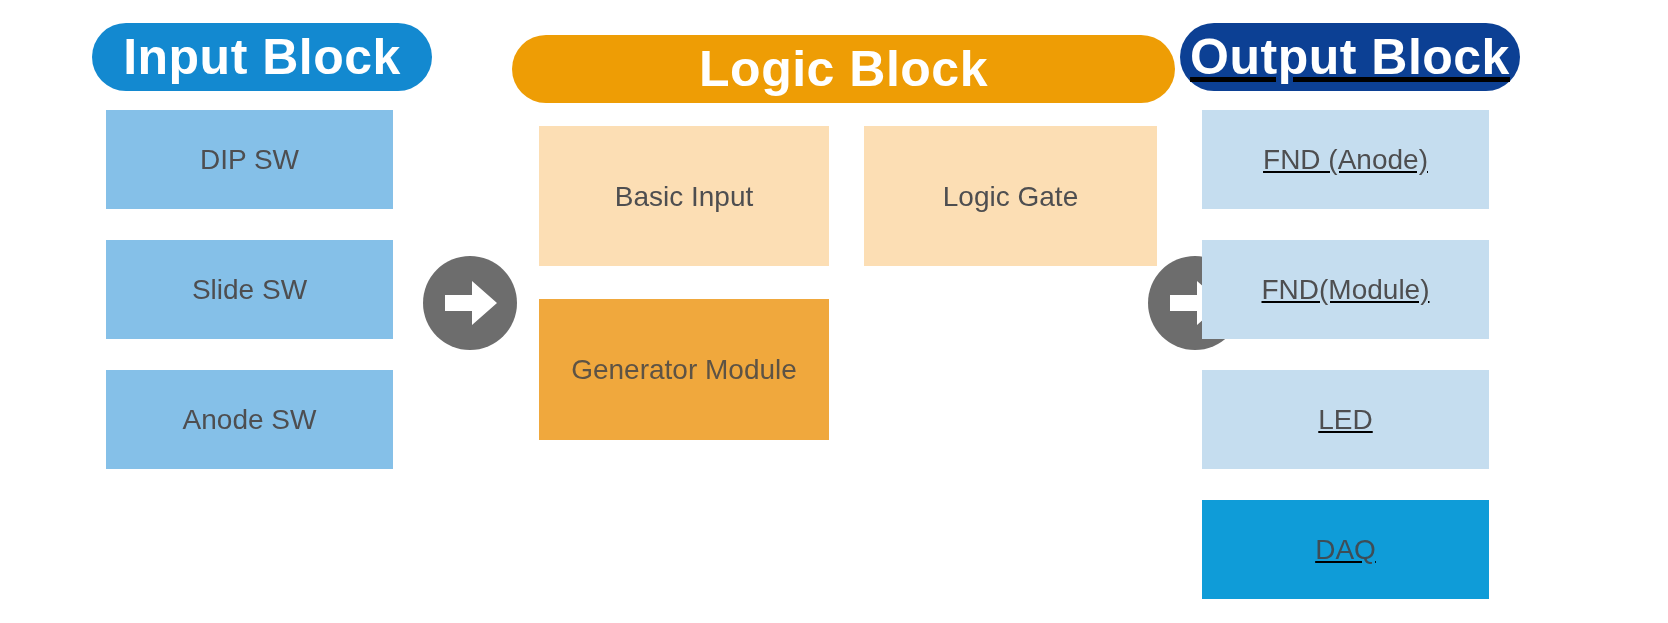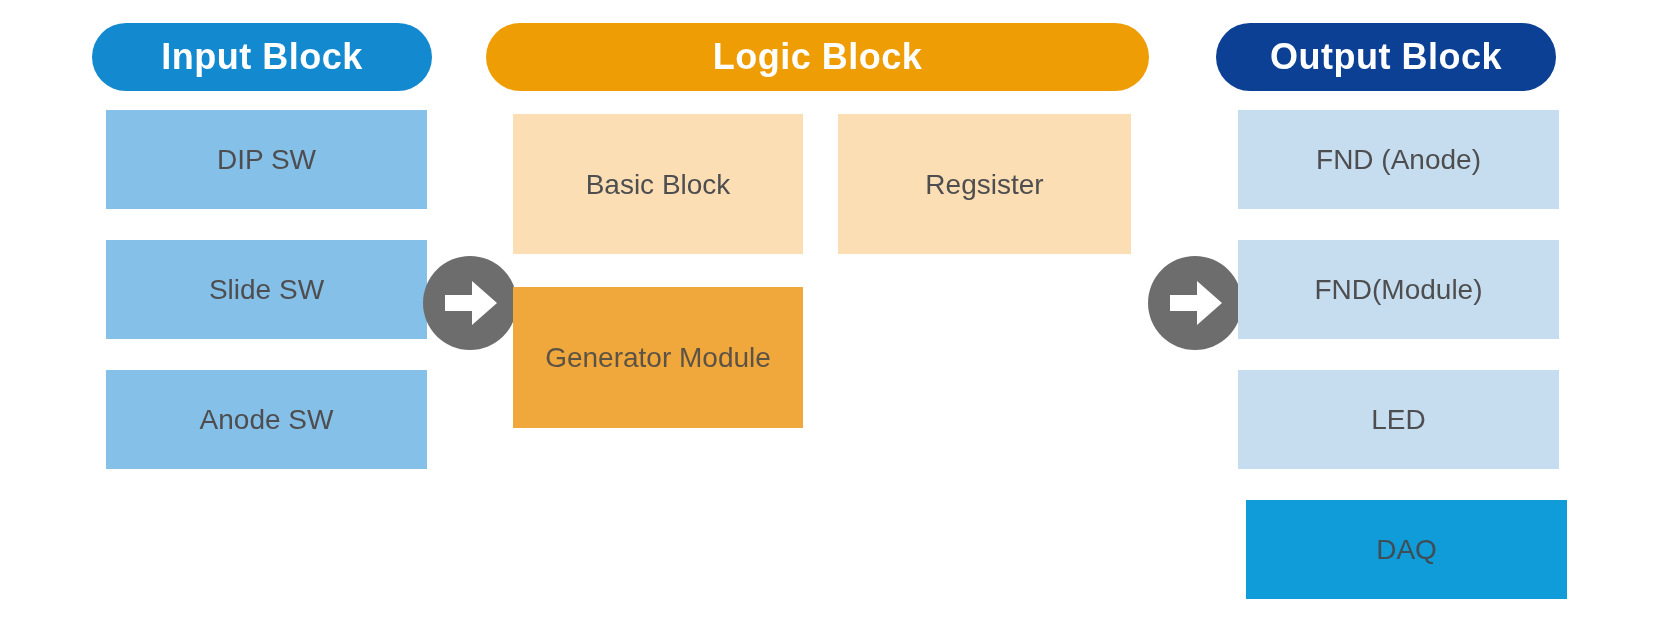--- a/index.html
+++ b/index.html
@@ -13,31 +13,31 @@
     width: 1668px;
     height: 623px;
     background: var(--background, #fff);
     overflow: hidden;
   }
   .col {
     position: absolute;
     top: 23px;
   }
   .col-input  { left: 92px;   width: 340px; }
-  .col-logic  { left: 486px;  width: 663px; }
-  .col-output { left: 1216px; width: 340px; }
+  .col-logic  { left: 512px;  width: 663px; margin-top: 12px; }
+  .col-output { left: 1180px; width: 340px; text-decoration: underline; }
 
   .pill {
     height: 68px;
     border-radius: 34px;
     display: flex;
     align-items: center;
     justify-content: center;
     color: var(--header-text, #fff);
-    font-size: 36px;
+    font-size: 50px;
     font-weight: 600;
     letter-spacing: 0.5px;
   }
   .pill-input  { background: var(--input-header); }
   .pill-logic  { background: var(--logic-header); }
   .pill-output { background: var(--output-header); }
 
   .item {
     display: flex;
     align-items: center;
@@ -50,28 +50,28 @@
 
   
   .stack {
     margin-top: 19px;
     display: flex;
     flex-direction: column;
     row-gap: 31px;
   }
   .stack .item {
     height: 99px;
-    width: 321px;
+    width: 287px;
   }
   .col-input  .stack { padding-left: 14px; }
   .col-output .stack { padding-left: 22px; justify-content: flex-end; }
 
   .item-input-blue   { background: var(--input-item); }
   .item-output-light { background: var(--output-item-light); }
-  .item-output-daq   { background: var(--output-item-daq); color: var(--item-text-daq, #3e4d56); margin-left: 8px; }
+  .item-output-daq   { background: var(--output-item-daq); color: var(--item-text-daq, #3e4d56); }
 
   
   .grid {
     margin-top: 23px;
     padding-left: 27px;
     display: grid;
     grid-template-columns: 290px 293px;
     grid-template-rows: 140px 141px 133px;
     column-gap: 35px;
     row-gap: 33px;
@@ -107,22 +107,22 @@
   </section>
 
   <svg class="arrow arrow-1" viewBox="0 0 94 94" aria-hidden="true">
     <circle class="arrow-circle" cx="47" cy="47" r="47"></circle>
     <path class="arrow-glyph" d="M22 39 h27 v-14 l25 22 -25 22 v-14 h-27 z"></path>
   </svg>
 
   <section class="col col-logic">
     <div class="pill pill-logic">Logic Block</div>
     <div class="grid">
-      <div class="item item-logic-light">Basic Block</div>
-      <div class="item item-logic-light">Regsister</div>
+      <div class="item item-logic-light">Basic Input</div>
+      <div class="item item-logic-light">Logic Gate</div>
       <div class="item item-logic-dark">Generator Module</div>
     </div>
   </section>
 
   <svg class="arrow arrow-2" viewBox="0 0 94 94" aria-hidden="true">
     <circle class="arrow-circle" cx="47" cy="47" r="47"></circle>
     <path class="arrow-glyph" d="M22 39 h27 v-14 l25 22 -25 22 v-14 h-27 z"></path>
   </svg>
 
   <section class="col col-output">

